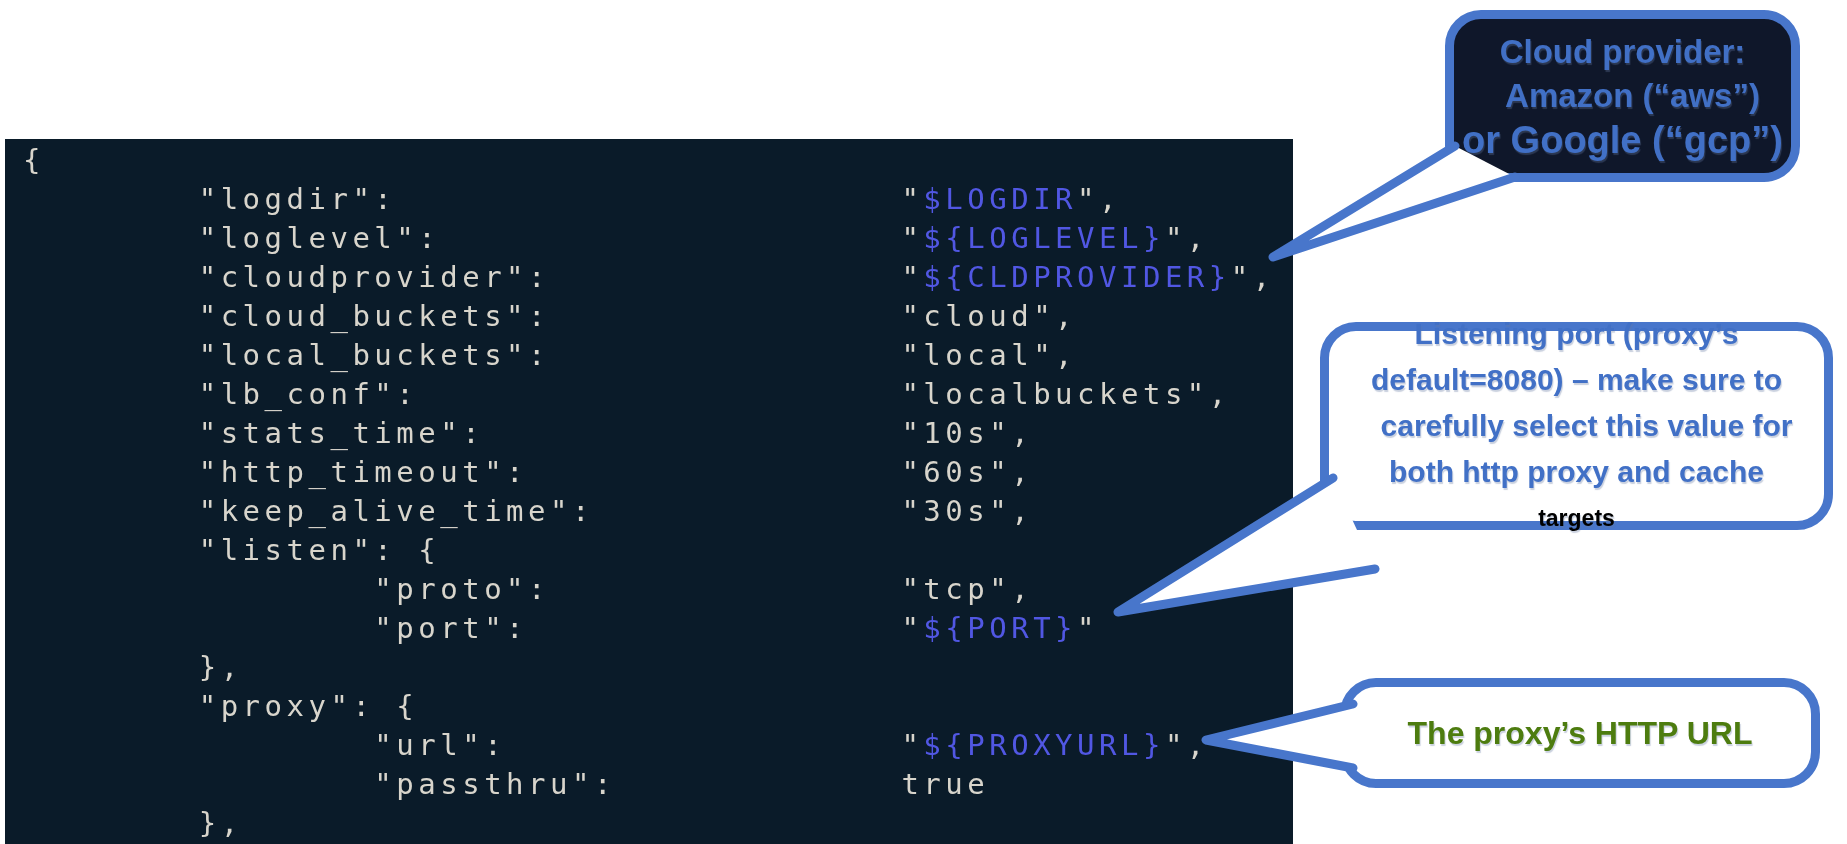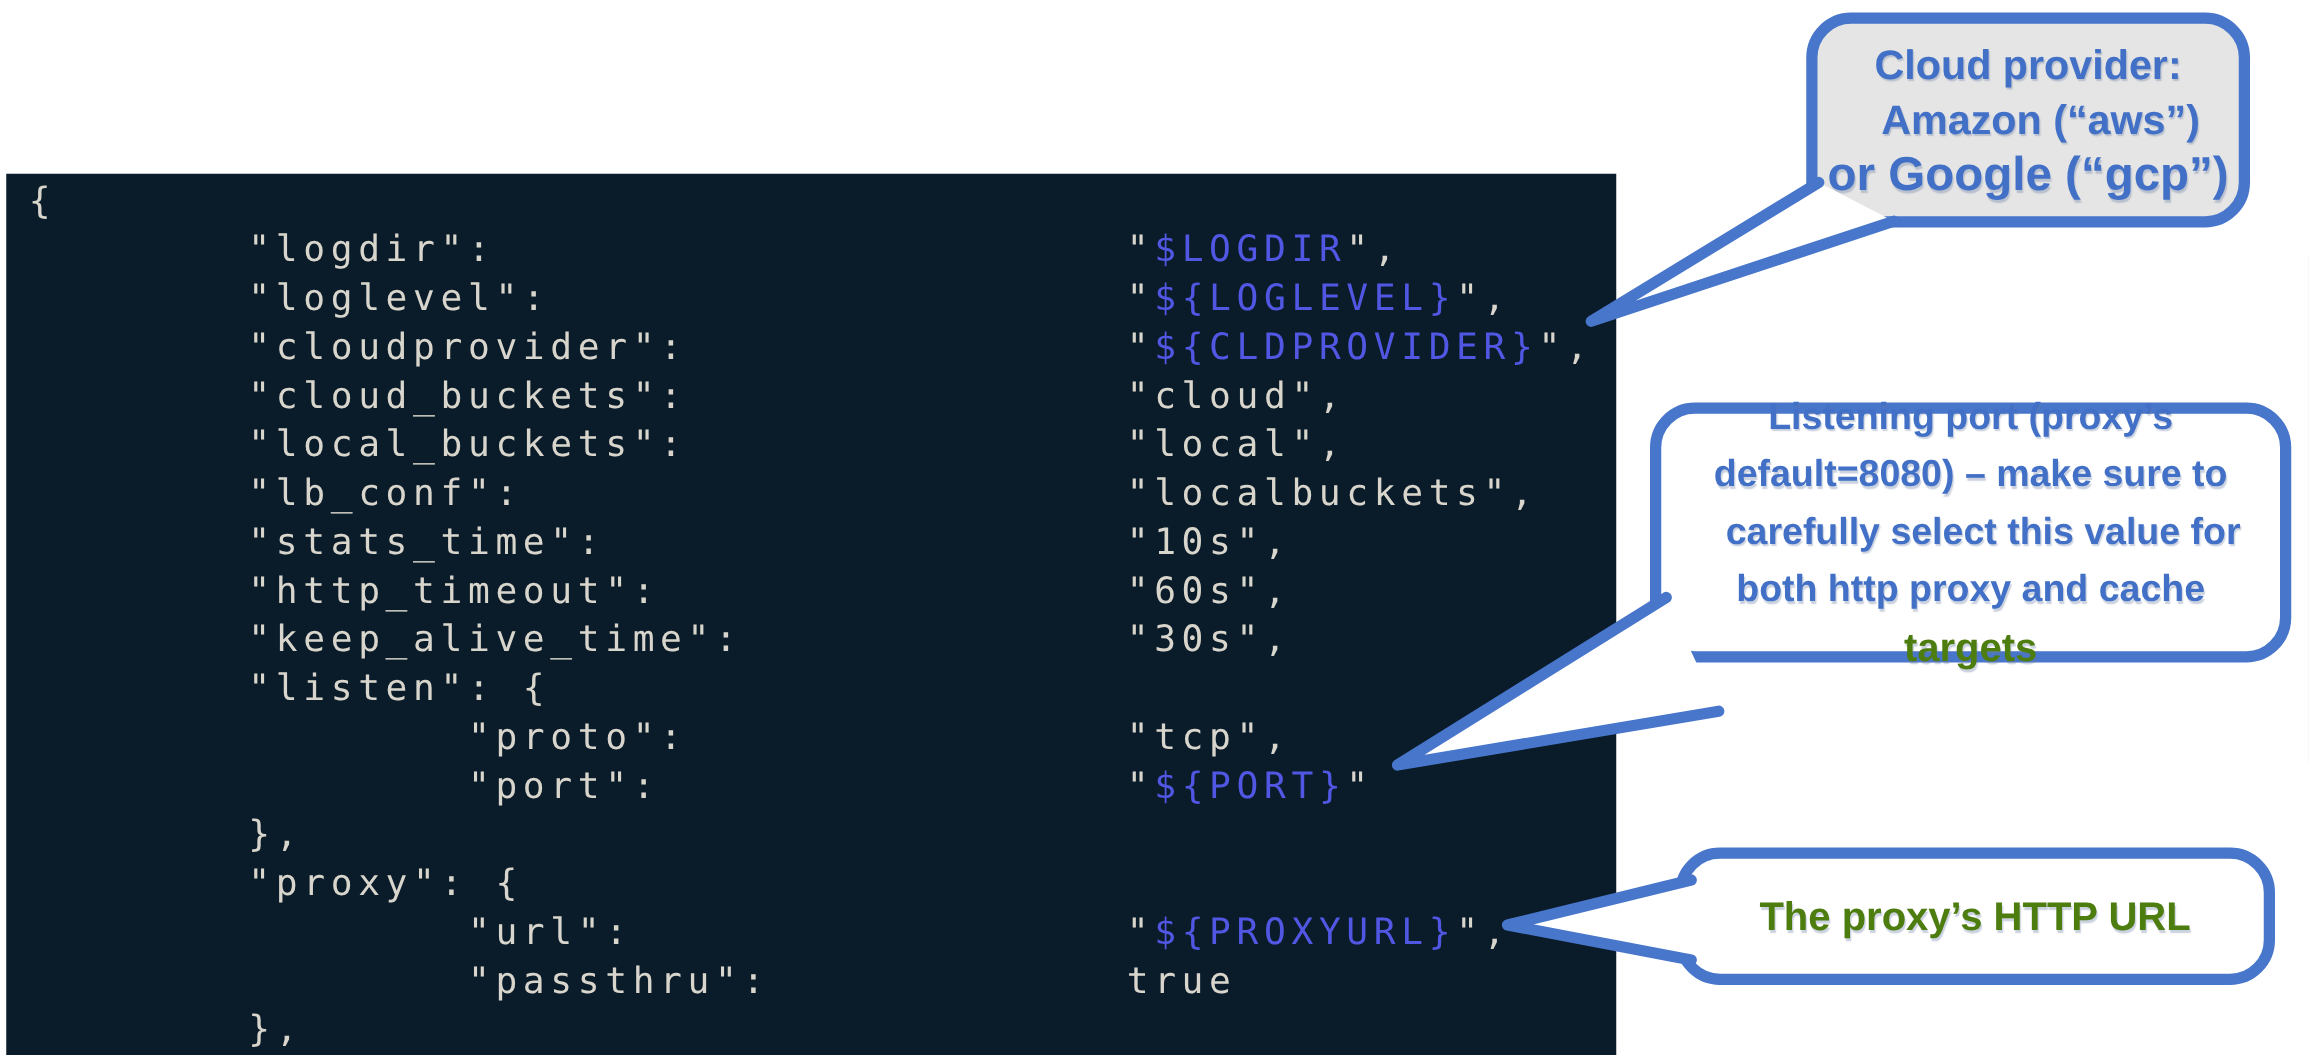--- a/index.html
+++ b/index.html
@@ -19,31 +19,31 @@
   .callout .bub-line{color:#4170c6;font-weight:bold;
            text-shadow:1px 2px 1px rgba(100,120,160,0.35);white-space:nowrap;}
   .tails{position:absolute;left:0;top:0;width:1847px;height:844px;z-index:3;pointer-events:none;}
 </style>
 </head>
 <body>
 
 <div class="canvas">
   <div class="code-panel" id="code-panel" style="background: rgb(10, 27, 41); color: rgb(216, 213, 204);"><div class="code-line"><span>{</span></div><div class="code-line"><span>        "logdir":                       "</span><span class="var" style="color: rgb(81, 87, 227);">$LOGDIR</span><span>",</span></div><div class="code-line"><span>        "loglevel":                     "</span><span class="var" style="color: rgb(81, 87, 227);">${LOGLEVEL}</span><span>",</span></div><div class="code-line"><span>        "cloudprovider":                "</span><span class="var" style="color: rgb(81, 87, 227);">${CLDPROVIDER}</span><span>",</span></div><div class="code-line"><span>        "cloud_buckets":                "cloud",</span></div><div class="code-line"><span>        "local_buckets":                "local",</span></div><div class="code-line"><span>        "lb_conf":                      "localbuckets",</span></div><div class="code-line"><span>        "stats_time":                   "10s",</span></div><div class="code-line"><span>        "http_timeout":                 "60s",</span></div><div class="code-line"><span>        "keep_alive_time":              "30s",</span></div><div class="code-line"><span>        "listen": {</span></div><div class="code-line"><span>                "proto":                "tcp",</span></div><div class="code-line"><span>                "port":                 "</span><span class="var" style="color: rgb(81, 87, 227);">${PORT}</span><span>"</span></div><div class="code-line"><span>        },</span></div><div class="code-line"><span>        "proxy": {</span></div><div class="code-line"><span>                "url":                  "</span><span class="var" style="color: rgb(81, 87, 227);">${PROXYURL}</span><span>",</span></div><div class="code-line"><span>                "passthru":             true</span></div><div class="code-line"><span>        },</span></div></div>
   <div id="callouts">
-      <div class="callout" style="left: 1445px; top: 10px; width: 355px; height: 172px; border-color: rgb(72, 118, 203); background: #e5e5e5;">
+      <div class="callout" style="left: 1445px; top: 10px; width: 355px; height: 172px; border-color: rgb(72, 118, 203); background: #0f172a;">
         <div class="bub-line" style="font-size: 33px; line-height: 44px; color: rgb(65, 112, 198);">Cloud provider:</div>
         <div class="bub-line" style="font-size: 33px; line-height: 44px; color: rgb(65, 112, 198); margin-left: 20px;">Amazon (“aws”)</div>
         <div class="bub-line" style="font-size: 38px; line-height: 44px; color: rgb(65, 112, 198);">or Google (“gcp”)</div>
       </div>
       <div class="callout" style="left: 1320px; top: 322px; width: 513px; height: 208px; border-color: rgb(72, 118, 203); background: rgb(255, 255, 255);">
         <div class="bub-line" style="font-size: 30px; line-height: 46px; color: rgb(65, 112, 198);">Listening port (proxy’s</div>
         <div class="bub-line" style="font-size: 30px; line-height: 46px; color: rgb(65, 112, 198);">default=8080) – make sure to</div>
         <div class="bub-line" style="font-size: 30px; line-height: 46px; color: rgb(65, 112, 198); margin-left: 20px;">carefully select this value for</div>
         <div class="bub-line" style="font-size: 30px; line-height: 46px; color: rgb(65, 112, 198);">both http proxy and cache</div>
-        <div class="bub-line" style="font-size: 32px; line-height: 46px; color: #4d7c0f;">targets</div>
+        <div class="bub-line" style="font-size: 23px; line-height: 46px; color: #000000;">targets</div>
       </div>
       <div class="callout" style="left: 1340px; top: 678px; width: 480px; height: 110px; border-color: rgb(72, 118, 203); background: rgb(255, 255, 255);">
         <div class="bub-line" style="font-size: 32px; line-height: 40px; color: #4d7c0f;">The proxy’s HTTP URL</div>
       </div>
     </div>
   <svg class="tails" id="tails" viewBox="0 0 1847 844" xmlns="http://www.w3.org/2000/svg">
       <path d="M 1455 146 L 1273 257 L 1515 177" fill="#ffffff" stroke="#4876cb" stroke-width="9" stroke-linejoin="round" stroke-linecap="round"></path>
       <path d="M 1333 478 L 1118 612 L 1375 569" fill="#ffffff" stroke="#4876cb" stroke-width="9" stroke-linejoin="round" stroke-linecap="round"></path>
       <path d="M 1353 704 L 1206 740 L 1353 768" fill="#ffffff" stroke="#4876cb" stroke-width="9" stroke-linejoin="round" stroke-linecap="round"></path>
     </svg>

